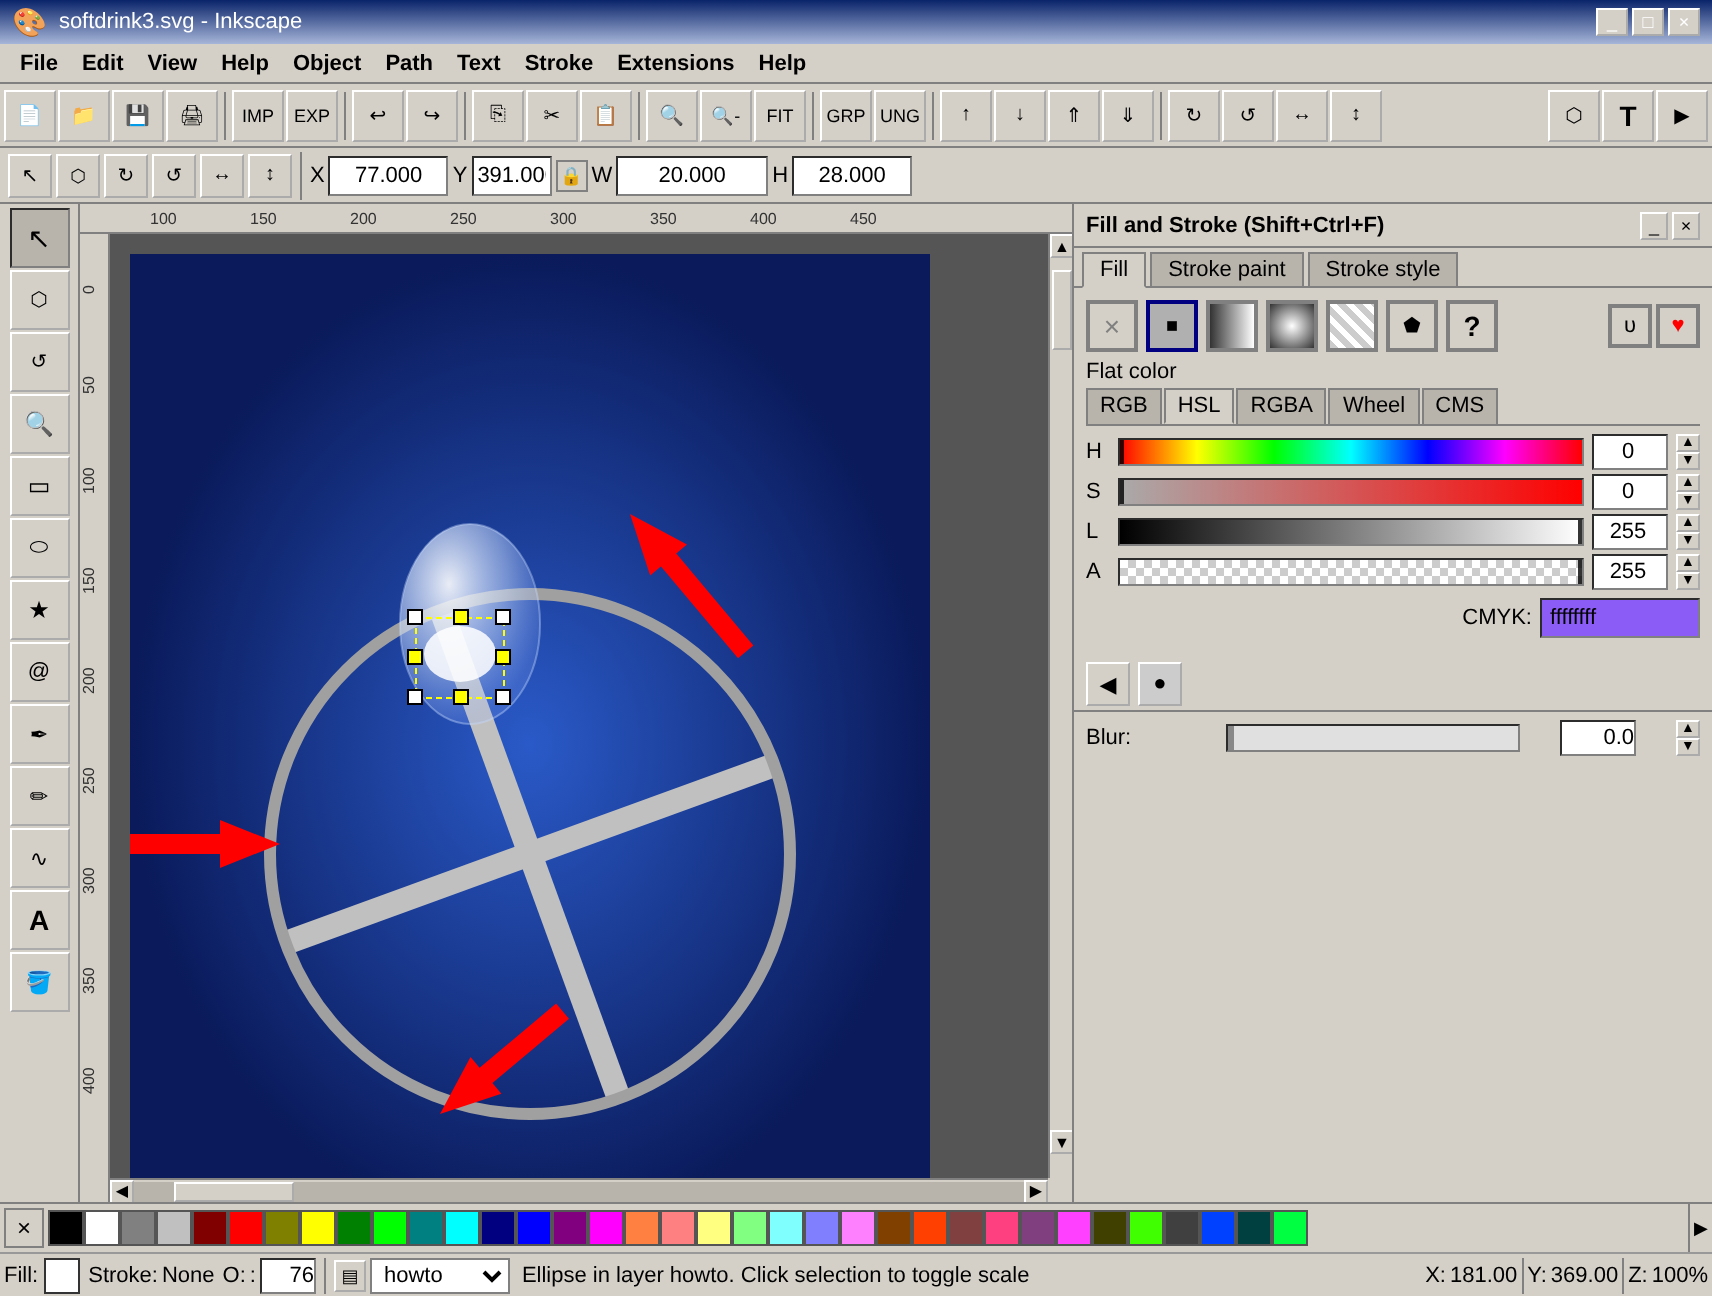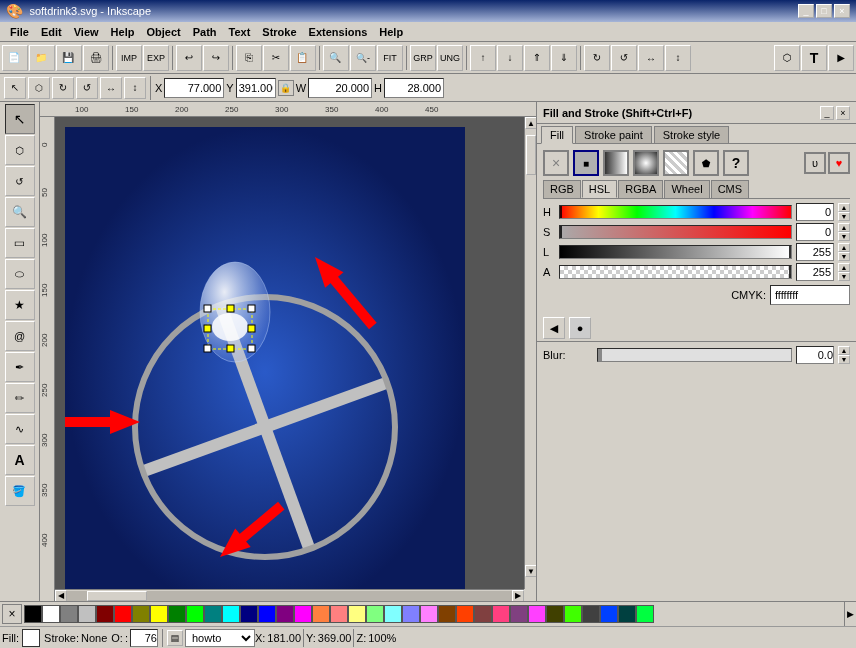--- a/index.html
+++ b/index.html
@@ -262,21 +262,21 @@
                   linear-gradient(45deg, #ccc 25%, transparent 25%, transparent 75%, #ccc 75%),
                   white;
       background-size: 8px 8px;
       background-position: 0 0, 4px 4px;
     }
     .slider-input {
       width: 38px; height: 18px;
       border: 1px inset #808080;
       background: white;
       font-size: 11px;
-      text-align: right;
+      text-align: center;
       padding-right: 2px;
     }
     .spinner-btn { 
       display: flex; flex-direction: column;
       width: 12px;
     }
     .spinner-btn span {
       width: 12px; height: 9px;
       border: 1px outset #fff;
       background: #d4d0c8;
@@ -289,28 +289,28 @@
     .rgba-row {
       display: flex;
       align-items: center;
       justify-content: flex-end;
       gap: 4px;
       margin: 4px 0;
     }
     .rgba-input {
       width: 80px; height: 20px;
       border: 1px inset #808080;
-      background: #ffffff;
+      background: #8b5cf6;
       font-size: 11px;
       padding: 0 4px;
     }
     
     
     .blur-opacity-section { padding: 4px 6px; border-top: 1px solid #808080; }
-    .bo-row { display: flex; align-items: center; gap: 4px; margin-bottom: 4px; }
+    .bo-row { display: flex; align-items: center; gap: 20px; margin-bottom: 4px; }
     .bo-label { width: 50px; font-size: 11px; }
     .bo-slider { flex: 1; height: 14px; border: 1px inset #808080; background: #e0e0e0; position: relative; }
     .bo-slider-fill { height: 100%; background: #a0c0ff; }
     .bo-input { width: 38px; height: 18px; border: 1px inset #808080; background: white; font-size: 11px; text-align: right; }
     
     
     .arrow-row {
       display: flex;
       gap: 4px;
       padding: 4px 0;
@@ -466,21 +466,21 @@
   <div class="tb-btn" style="width:22px;height:22px;">↺</div>
   <div class="tb-btn" style="width:22px;height:22px;">↔</div>
   <div class="tb-btn" style="width:22px;height:22px;">↕</div>
   <div class="tb-separator"></div>
   <label>X</label>
   <input type="text" class="slider-input" style="width: 60px;" value="77.000">
   <label>Y</label>
   <input type="text" class="slider-input" style="width: 40px;" value="391.000">
   <div style="width:16px;height:16px;border:1px solid #808080;background:#d4d0c8;display:flex;align-items:center;justify-content:center;font-size:9px;cursor:pointer;">🔒</div>
   <label>W</label>
-  <input type="text" class="slider-input" style="width: 64px;" value="20.000">
+  <input type="text" class="slider-input" style="width: 76px;" value="20.000">
   <label>H</label>
   <input type="text" class="slider-input" style="width: 60px;" value="28.000">
 </div>
 
 <div id="main-layout">
 
   <div id="left-toolbar">
     <div class="tool-btn active">↖</div>
     <div class="tool-btn" style="font-size:10px;">⬡</div>
     <div class="tool-btn" style="font-size:10px;">↺</div>
@@ -661,20 +661,21 @@
         <div class="fill-btn" style="background:#d4d0c8;">
           <span style="font-size:14px;font-weight:bold;">?</span>
         </div>
 
         <div style="margin-left:auto;display:flex;gap:2px;">
           <div class="fill-btn" style="width:22px;height:22px;font-size:11px;">υ</div>
           <div class="fill-btn" style="width:22px;height:22px;font-size:11px;color:red;">♥</div>
         </div>
       </div>
 
+      <div class="flat-color-label">Flat color</div>
 
       <div id="color-tabs">
         <div class="color-tab">RGB</div>
         <div class="color-tab active">HSL</div>
         <div class="color-tab">RGBA</div>
         <div class="color-tab">Wheel</div>
         <div class="color-tab">CMS</div>
       </div>
 
       <div class="color-slider-row">
@@ -814,20 +815,21 @@
 
   <div style="width:1px;height:18px;background:#808080;margin:0 4px;"></div>
 
   <div style="display:flex;align-items:center;gap:2px;">
     <div style="width:16px;height:16px;background:#d4d0c8;border:1px outset #fff;display:flex;align-items:center;justify-content:center;font-size:9px;cursor:pointer;">▤</div>
     <select class="layer-dropdown">
       <option>howto</option>
     </select>
   </div>
 
+  <div class="status-text">Ellipse in layer howto. Click selection to toggle scale</div>
 
   <div class="coord-box">
     <span>X:</span>
     <span>181.00</span>
   </div>
   <div style="width:1px;height:18px;background:#808080;margin:0 2px;"></div>
   <div class="coord-box">
     <span>Y:</span>
     <span>369.00</span>
   </div>

